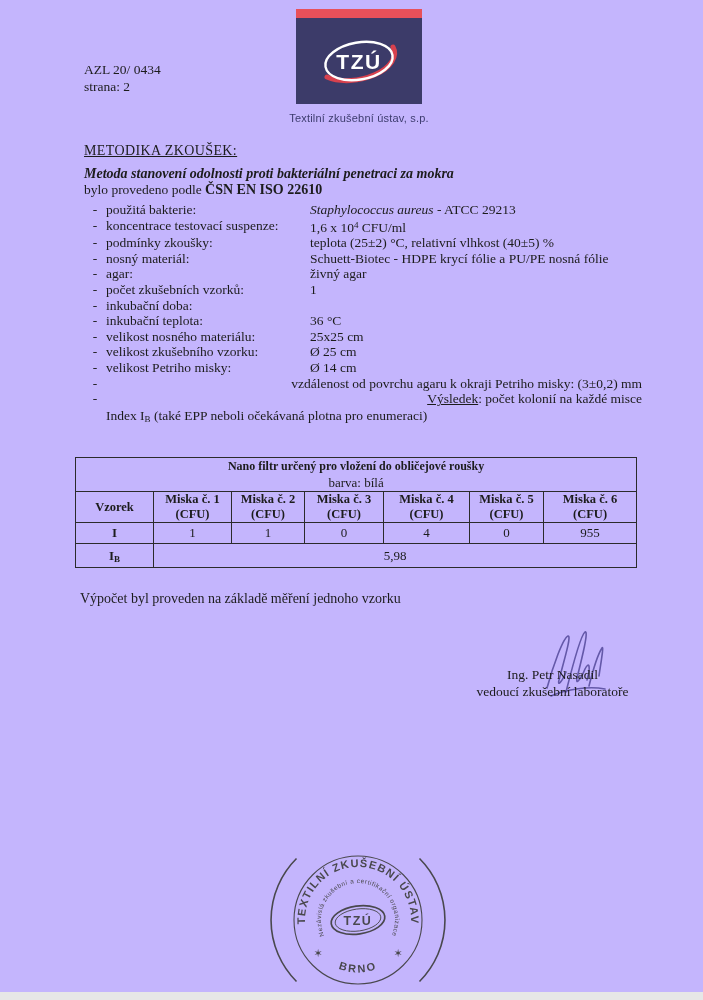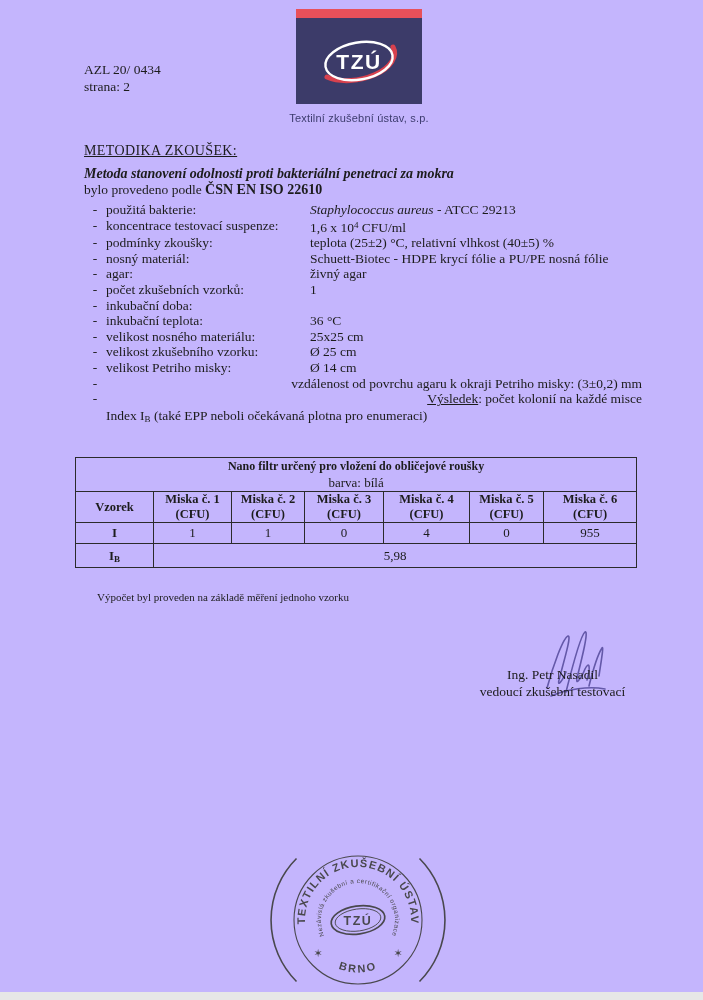--- a/index.html
+++ b/index.html
@@ -38,21 +38,21 @@
       font-size:13px;table-layout:fixed;}
   table.results td,table.results th{border:1px solid #2b2b2b;text-align:center;padding:0;}
   .t-title{padding:3px 0 5px 0;}
   .tt{font-weight:bold;font-size:12px;line-height:17px;}
   .ts{font-size:13px;line-height:16px;}
   th.colhead{font-weight:bold;font-size:12.5px;line-height:15px;padding:3px 0;}
   td.datacell{height:20px;}
   td.idcell{font-weight:bold;}
   tr.ibrow td{height:23px;}
 
-  .note{position:absolute;left:97px;top:591px;font-size:11px;text-align:right;}
+  .note{position:absolute;left:80px;top:591px;font-size:14px;text-align:right;}
 
   
   .signature{position:absolute;left:455px;top:666px;width:195px;text-align:center;
       font-size:13.5px;line-height:17px;}
   .scrawl{position:absolute;left:533px;top:626px;}
 
   
   .stamp{position:absolute;left:263px;top:830px;}
   .stamp text{fill:#3f3f3f;}
 
@@ -219,21 +219,21 @@
   <svg class="scrawl" width="84" height="78" viewBox="0 0 84 78">
     <g fill="none" stroke="#5a4fa0" stroke-width="1.6" stroke-linecap="round" opacity="0.9">
       <path d="M 14,62 C 20,40 30,12 35,10 C 39,9 30,38 26,54 C 24,61 29,56 33,46"></path>
       <path d="M 33,66 C 39,42 47,10 52,6 C 56,4 49,32 44,52 C 42,60 48,53 52,43 C 56,35 58,40 54,54"></path>
       <path d="M 56,60 C 60,44 65,28 69,22 C 71,19 68,36 66,50"></path>
       <path d="M 18,70 C 34,63 56,60 72,63"></path>
     </g>
   </svg>
   <div class="signature">
     <div>Ing. Petr Nasadil</div>
-    <div>vedoucí zkušební testovací</div>
+    <div>vedoucí zkušební laboratoře</div>
   </div>
 
   <svg class="stamp" width="190" height="180" viewBox="0 0 190 180">
     <defs>
       <path id="arcTop" d="M 47,112.4 A 53,53 0 1 1 143,112.4"></path>
       <path id="arcBottom" d="M 61,129.8 A 52,52 0 0 0 129,129.8"></path>
       <path id="arcInner" d="M 81.1,124.3 A 37,37 0 1 1 108.9,124.3"></path>
     </defs>
     <g stroke="#3f3f3f" fill="none" opacity="0.92">
       <path d="M 33.5,28.5 A 87,87 0 0 0 33.5,151.5" stroke-width="1.6"></path>

